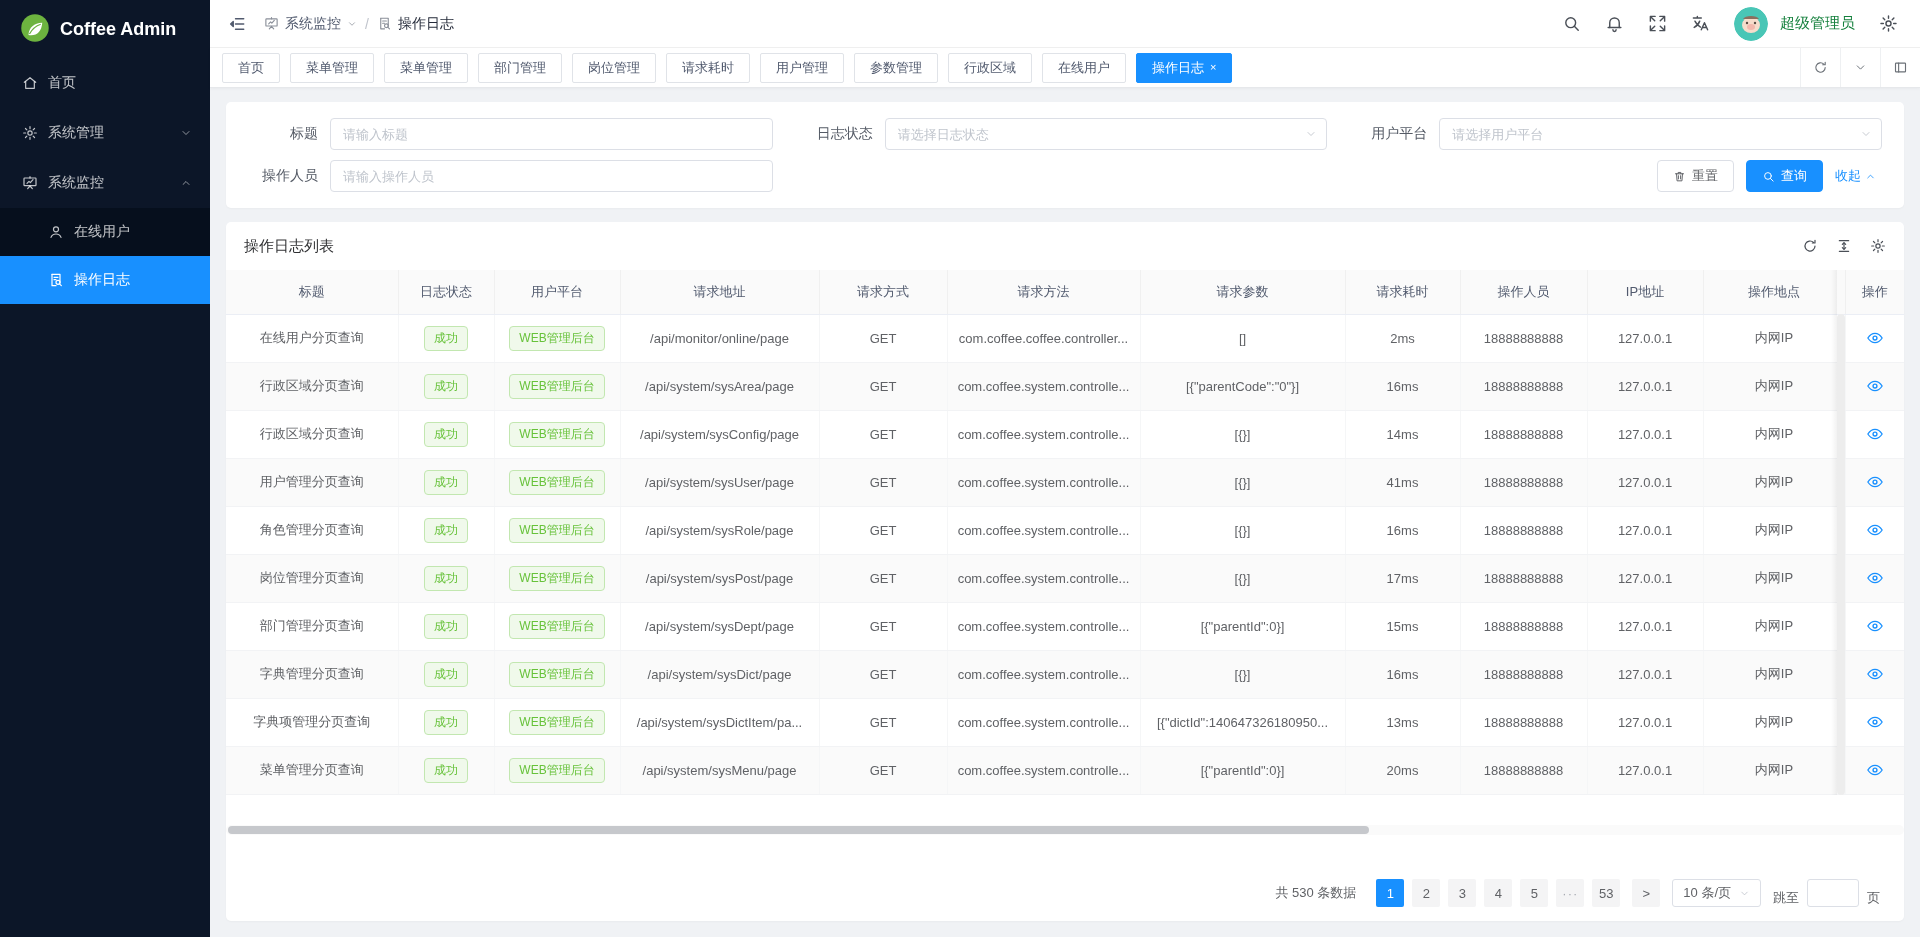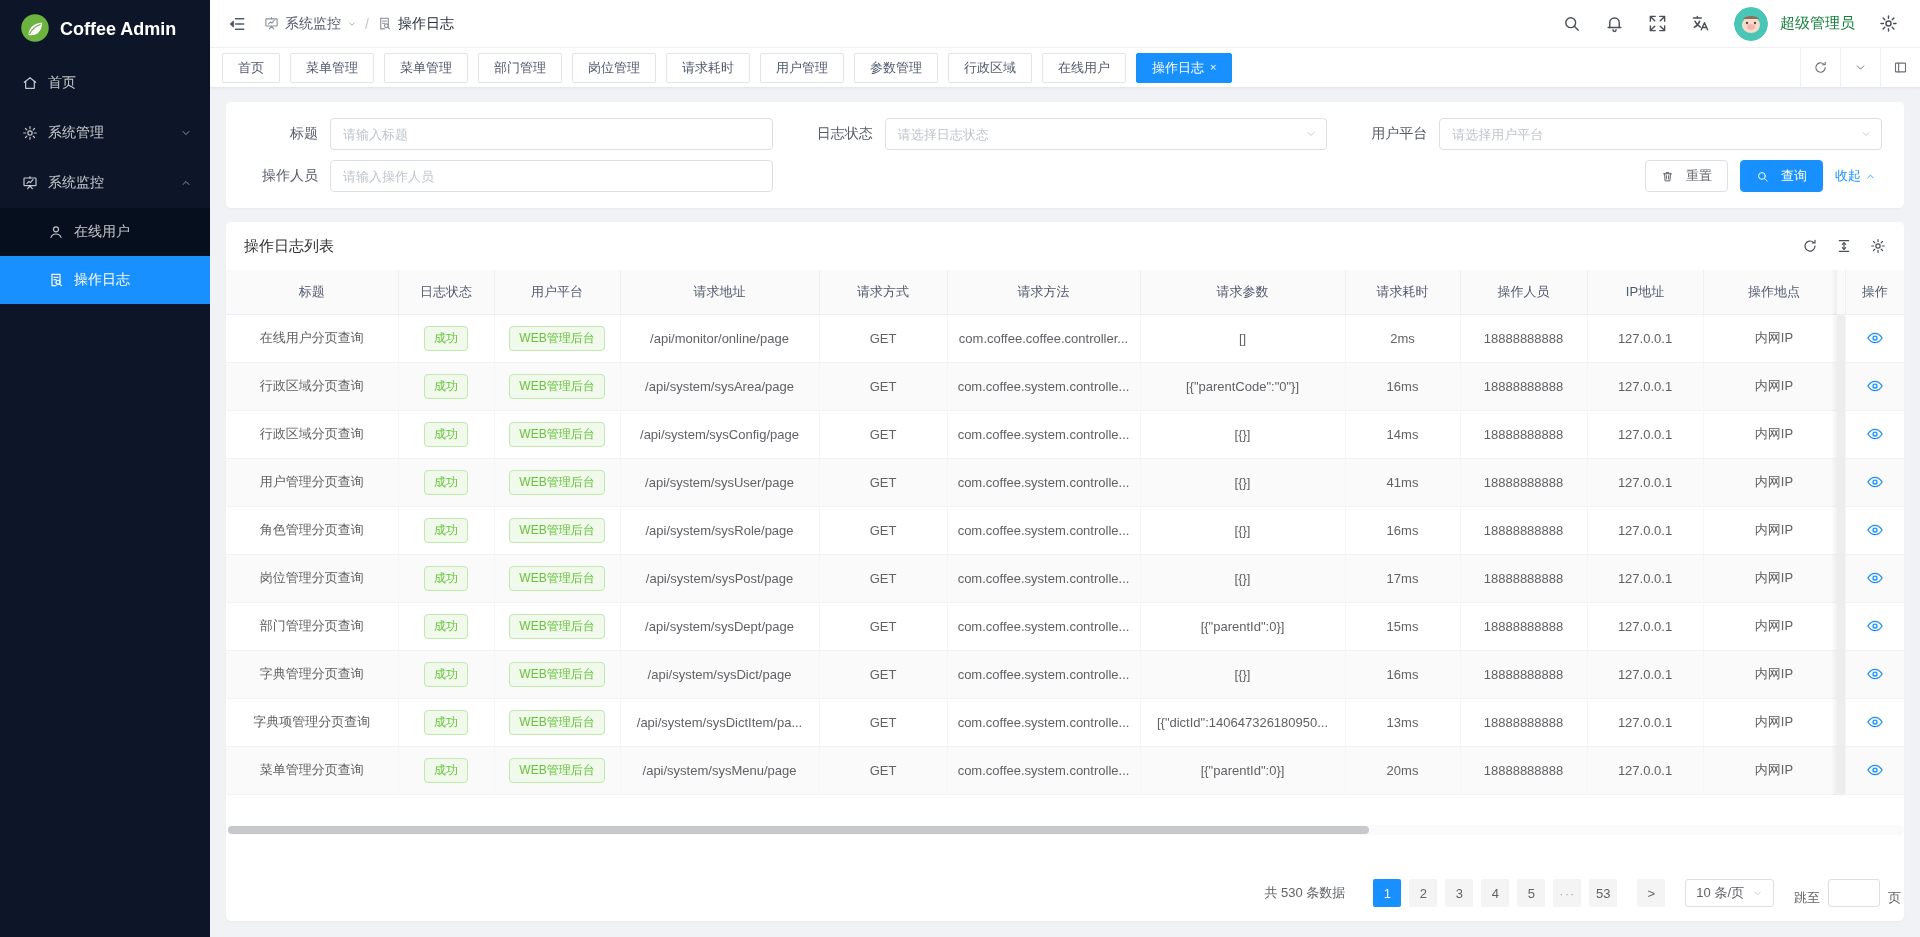--- a/index.html
+++ b/index.html
@@ -55,21 +55,21 @@
   .filter-card { padding:16px 14px 16px 0; }
   .f-row { display:grid; grid-template-columns:1fr 1fr 1fr; }
   .f-row2 { margin-top:10px; display:flex; align-items:center; }
   .f-field { display:flex; align-items:center; }
   .f-label { width:104px; text-align:right; padding-right:12px; font-size:14px; color:#555b66; flex-shrink:0; }
   .f-ctl { position:relative; flex:1; margin-right:8px; }
   .f-ctl input { width:100%; height:32px; border:1px solid #dcdfe6; border-radius:4px; padding:0 12px; font-size:13px; color:#606266; outline:none; background:#fff; font-family:inherit; }
   .f-ctl input::placeholder { color:#bfc4cc; }
   .f-ctl .sel-arrow { position:absolute; right:10px; top:50%; transform:translateY(-50%); width:12px; height:12px; color:#c0c4cc; pointer-events:none; }
   .f-buttons { margin-left:auto; display:flex; align-items:center; gap:12px; padding-right:14px; }
-  .btn { height:32px; display:inline-flex; align-items:center; gap:12px; padding:0 15px; border-radius:4px; font-size:13px; cursor:pointer; border:1px solid #dcdfe6; background:#fff; color:#606266; font-family:inherit; }
+  .btn { height:32px; display:inline-flex; align-items:center; gap:6px; padding:0 15px; border-radius:4px; font-size:13px; cursor:pointer; border:1px solid #dcdfe6; background:#fff; color:#606266; font-family:inherit; }
   .btn svg { width:13px; height:13px; }
   .btn.primary { background:#1890ff; border-color:#1890ff; color:#fff; }
   .link-collapse { color:#1890ff; font-size:13px; display:inline-flex; align-items:center; gap:4px; cursor:pointer; }
   .link-collapse svg { width:11px; height:11px; }
 
   
   .table-card { flex:1; min-height:0; display:flex; flex-direction:column; padding-bottom:14px; }
   .card-head { height:48px; display:flex; align-items:center; padding:0 18px; flex-shrink:0; }
   .card-title { font-size:15px; color:#303133; }
   .card-tools { margin-left:auto; display:flex; align-items:center; gap:18px; color:#4a4f57; }
@@ -89,21 +89,21 @@
     color:var(--succ,#67c23a); background:var(--succ-bg,#f0f9eb); border:1px solid var(--succ-bd,#c2e7b0); white-space:nowrap; }
   .eye-btn { display:inline-flex; width:18px; height:18px; color:#1890ff; cursor:pointer; vertical-align:middle; }
   .eye-btn svg { width:100%; height:100%; }
   .v-scrollbar { position:absolute; right:59px; top:44px; bottom:0; width:8px; background:#ededed; border-radius:4px; cursor:pointer; }
   .op-shadow { position:absolute; right:67px; top:0; bottom:0; width:6px; background:linear-gradient(to left, rgba(0,0,0,.05), rgba(0,0,0,0)); pointer-events:none; }
 
   .h-scrollbar { margin-top:30px; height:10px; background:#fafafa; border-radius:5px; position:relative; flex-shrink:0; }
   .h-thumb { position:absolute; left:2px; top:1px; height:8px; width:68%; background:#c6c8cc; border-radius:4px; cursor:pointer; }
 
   
-  .pager { margin-top:auto; display:flex; align-items:center; justify-content:flex-end; gap:20px; padding:0 3px; font-size:13px; color:#606266; flex-shrink:0; }
+  .pager { margin-top:auto; display:flex; align-items:center; justify-content:flex-end; gap:12px; padding:0 24px; font-size:13px; color:#606266; flex-shrink:0; }
   .pg-total { margin-right:8px; }
   .pg-btn { min-width:28px; height:28px; padding:0 6px; display:inline-flex; align-items:center; justify-content:center; background:#f4f4f5; border-radius:2px; color:#606266; cursor:pointer; font-size:13px; }
   .pg-btn.active { background:#1890ff; color:#fff; }
   .pg-dots { color:#a8abb2; letter-spacing:1px; }
   .pg-size { height:28px; display:inline-flex; align-items:center; gap:8px; border:1px solid #dcdfe6; border-radius:3px; padding:0 10px; background:#fff; cursor:pointer; }
   .pg-size svg { width:11px; height:11px; color:#c0c4cc; }
   .pg-jump { display:flex; align-items:flex-end; gap:8px; }
   .pg-jump input { width:52px; height:28px; border:1px solid #dcdfe6; border-radius:3px; outline:none; text-align:center; font-family:inherit; }
 </style>
 </head>

